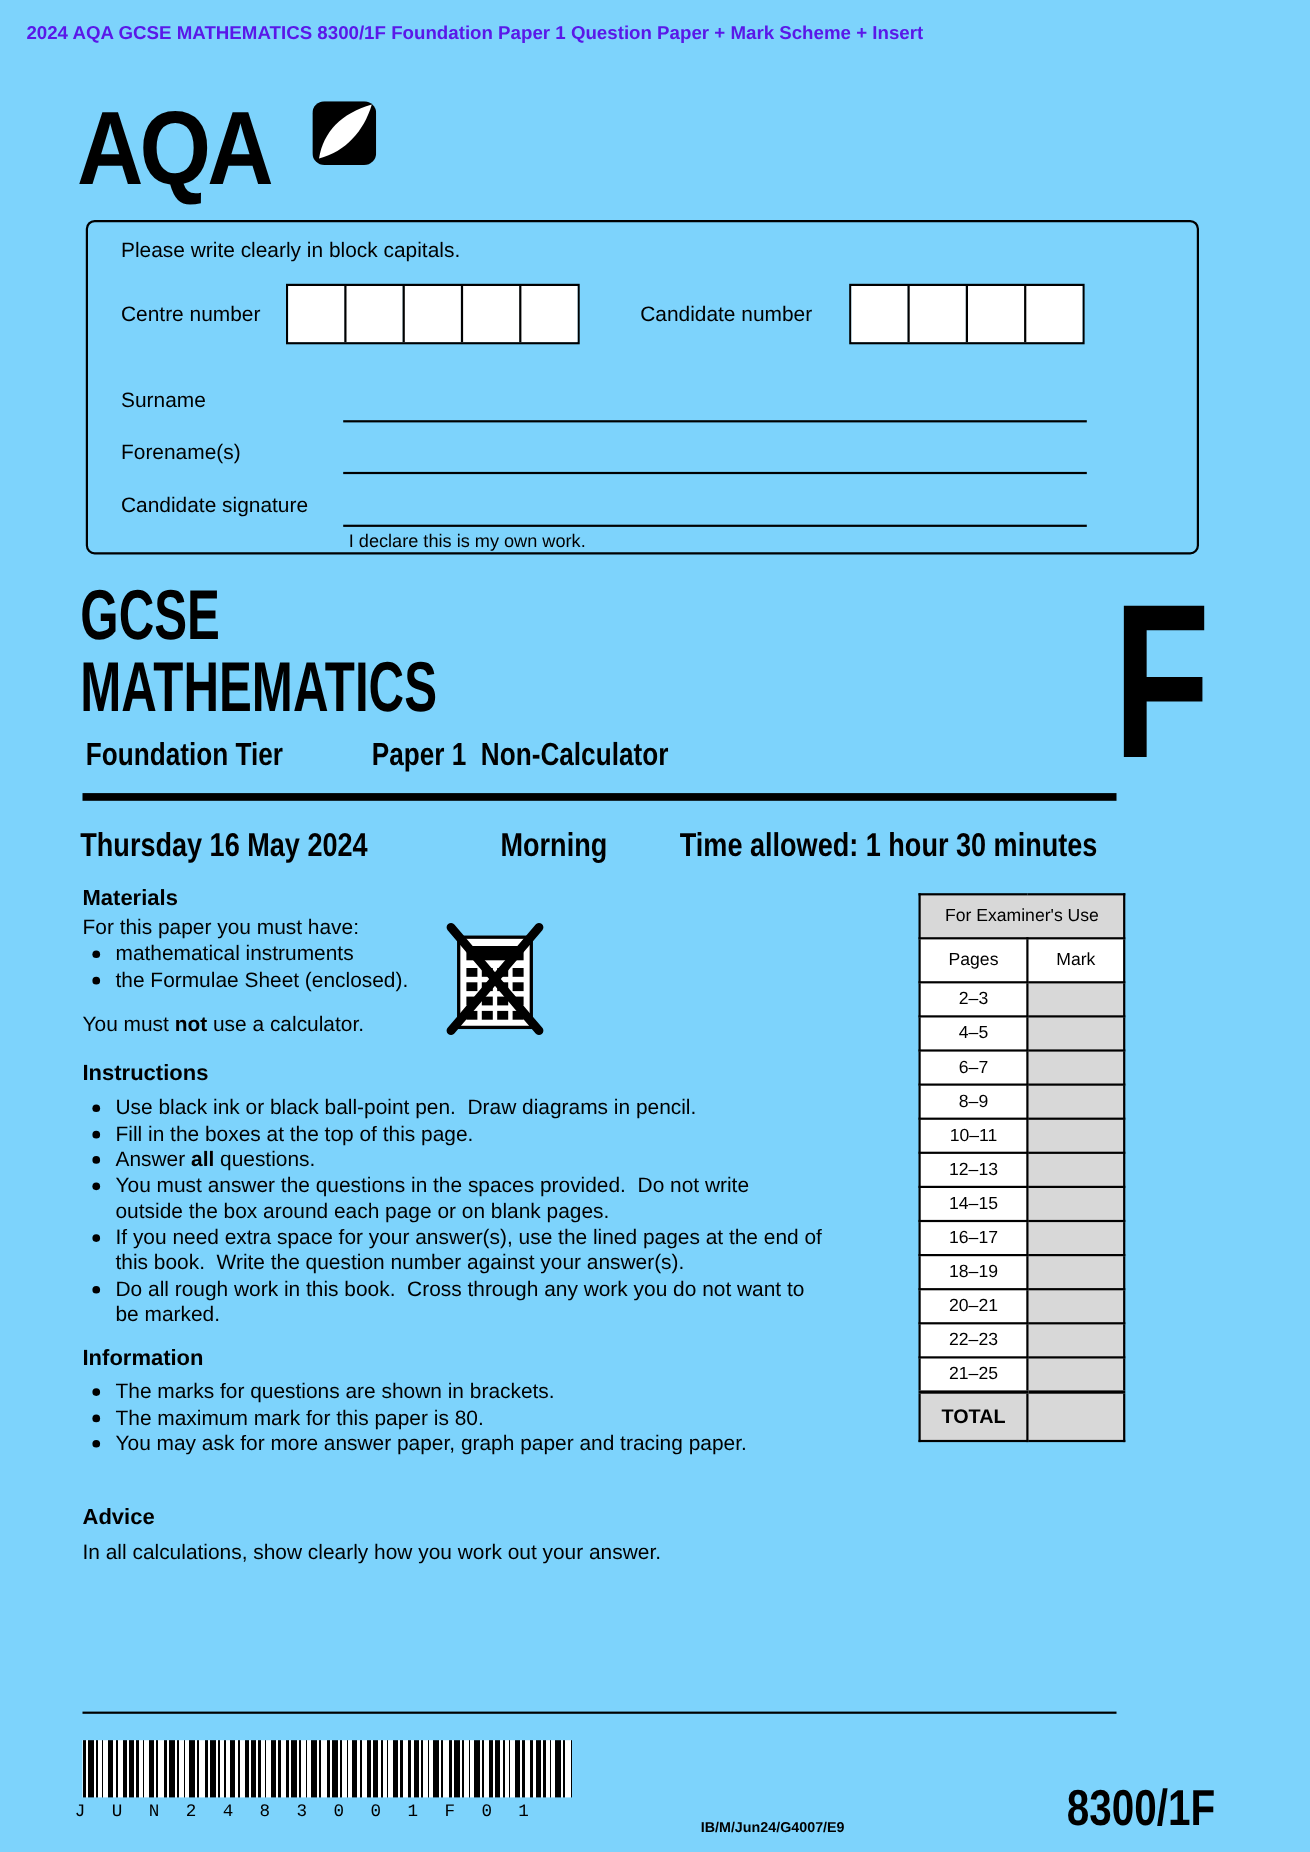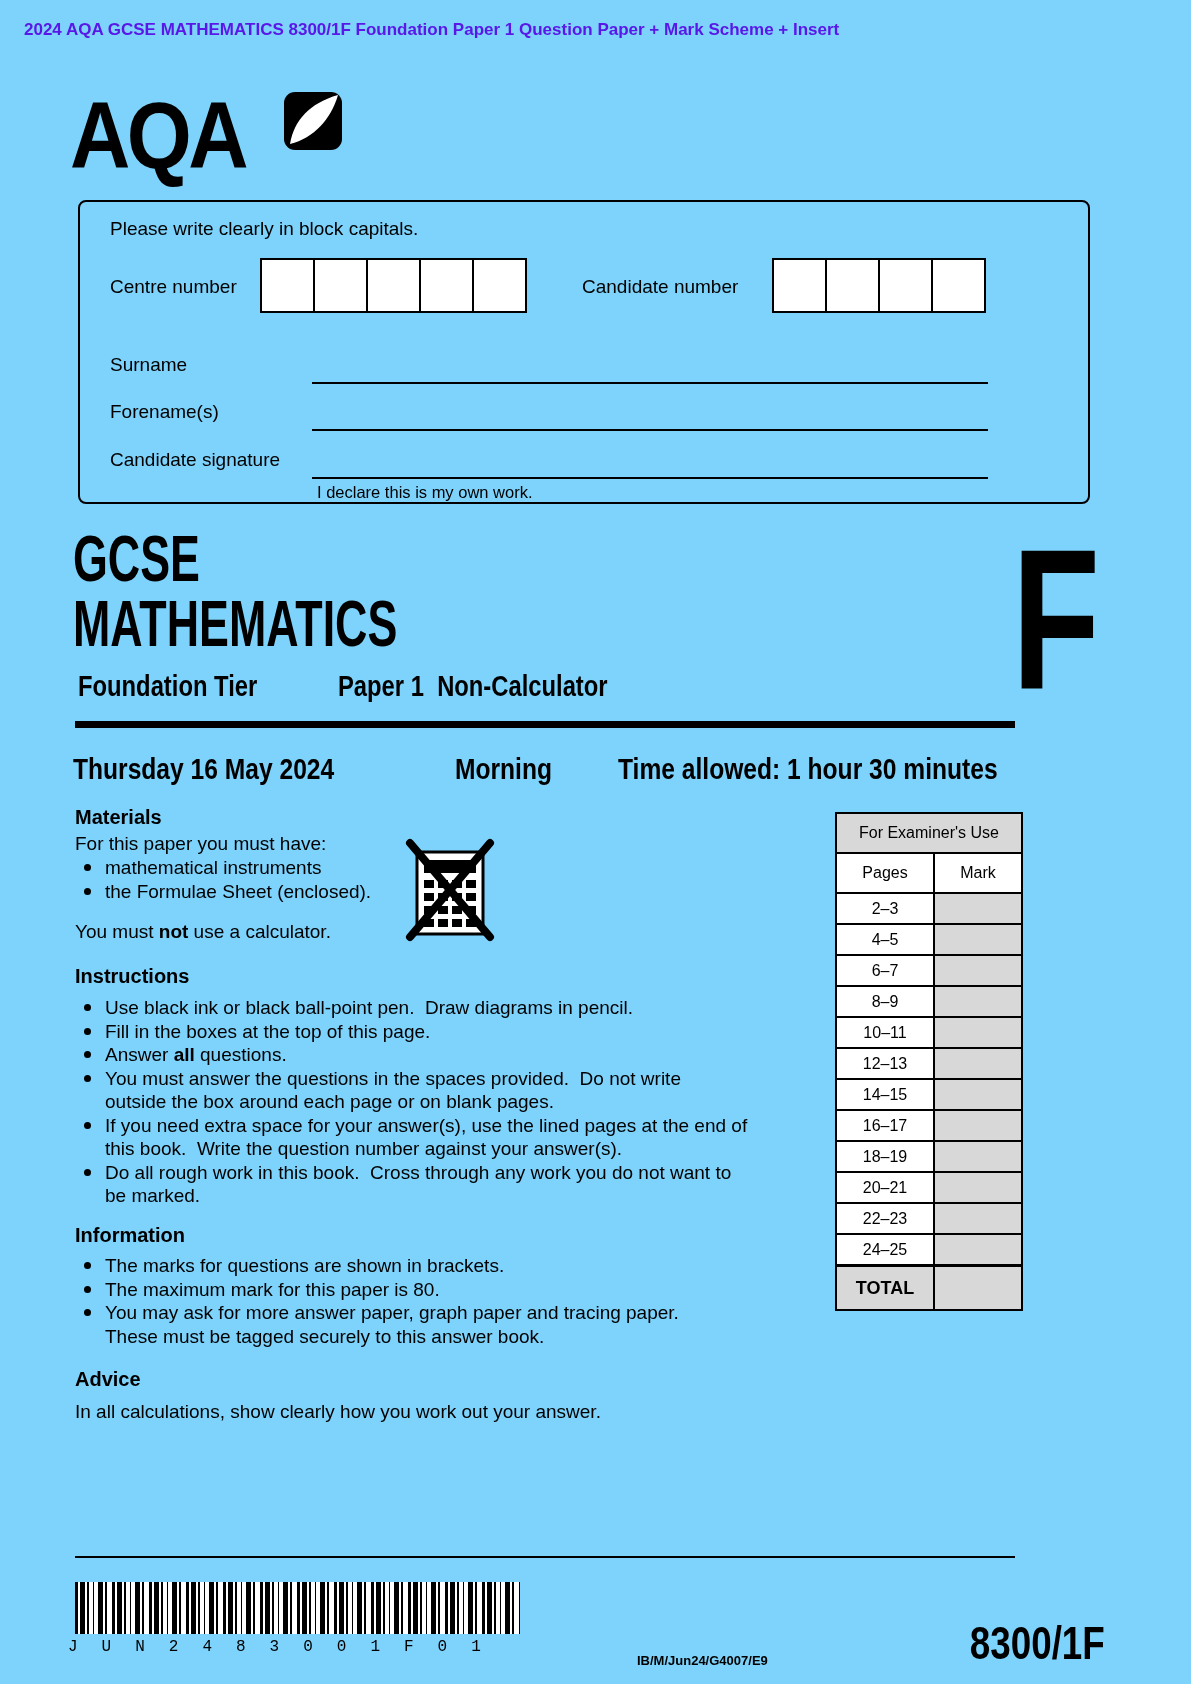--- a/index.html
+++ b/index.html
@@ -170,21 +170,20 @@
         <div class="pre">be marked.</div>
       </div>
   </div>
 
   <div class="abs h-bold" style="left:75px;top:1224px;">Information</div>
   <div class="abs body-text" style="left:75px;top:1254px;width:760px;">
     <div class="bul pre">The marks for questions are shown in brackets.</div>
     <div class="bul pre">The maximum mark for this paper is 80.</div>
     <div class="bul">
         <div class="pre">You may ask for more answer paper, graph paper and tracing paper.</div>
-        <div class="pre">These must be tagged securely to this answer book.</div>
       </div>
   </div>
 
   <div class="abs h-bold" style="left:75px;top:1368px;">Advice</div>
   <div class="abs body-text" style="left:75px;top:1400px;">In all calculations, show clearly how you work out your answer.</div>
 
   <table class="abs exam-table" style="left:835px;top:812px;">
     <tbody>
         <tr>
           <td colspan="2" class="title-cell">For Examiner's Use</td>
@@ -231,21 +230,21 @@
         </tr>
     <tr class="datarow">
           <td>20–21</td>
           <td class="gray"></td>
         </tr>
     <tr class="datarow">
           <td>22–23</td>
           <td class="gray"></td>
         </tr>
     <tr class="datarow">
-          <td>24–25</td>
+          <td>21–25</td>
           <td class="gray"></td>
         </tr>
     <tr class="total">
           <td>TOTAL</td>
           <td class="gray"></td>
         </tr>
   </tbody>
     </table>
 
   <div class="abs rule" style="left:75px;top:1556px;width:940px;height:2px;"></div>

